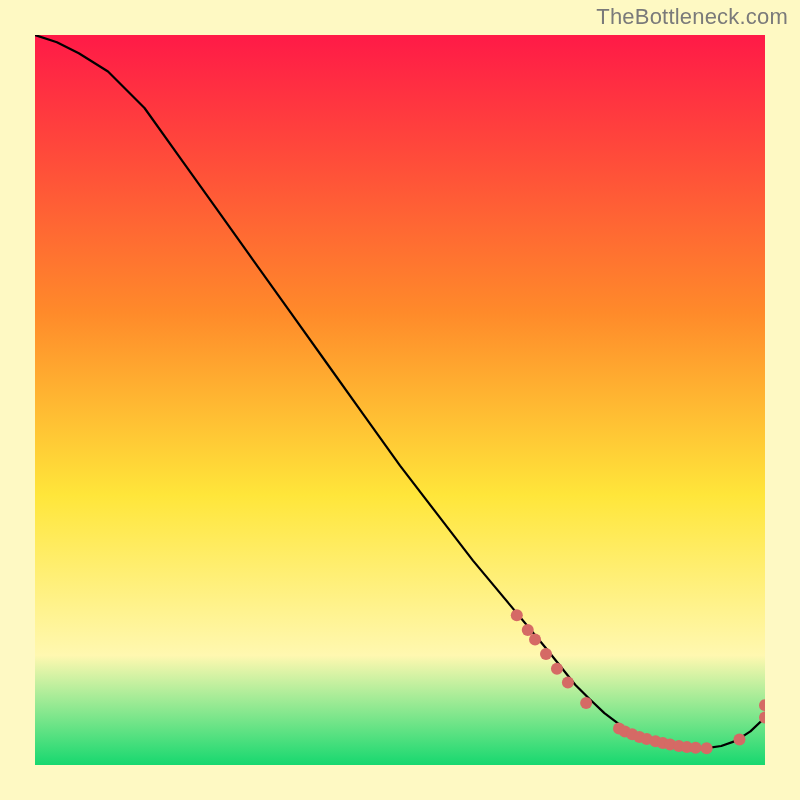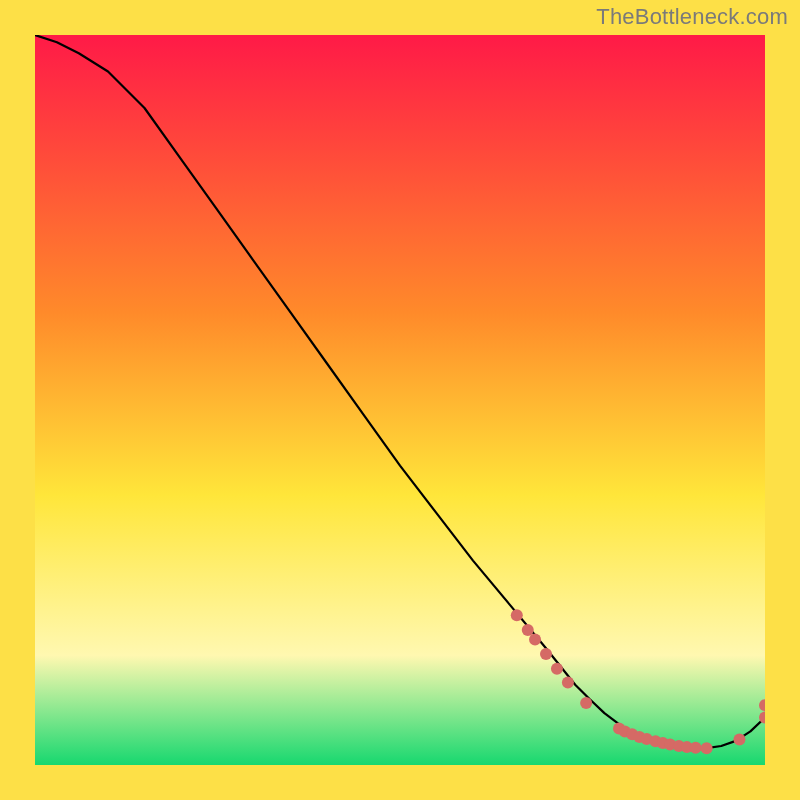--- a/index.html
+++ b/index.html
@@ -8,21 +8,21 @@
     width: 800px;
     height: 800px;
     background: #000;
     overflow: hidden;
     font-family: Arial, Helvetica, sans-serif;
   }
   .frame {
     position: relative;
     width: 800px;
     height: 800px;
-    background: #fde047;
+    background: #fef9c3;
   }
   .watermark {
     position: absolute;
     top: 4px;
     right: 12px;
     color: #7a7a7a;
     font-size: 22px;
     letter-spacing: 0.2px;
     font-weight: 400;
   }

